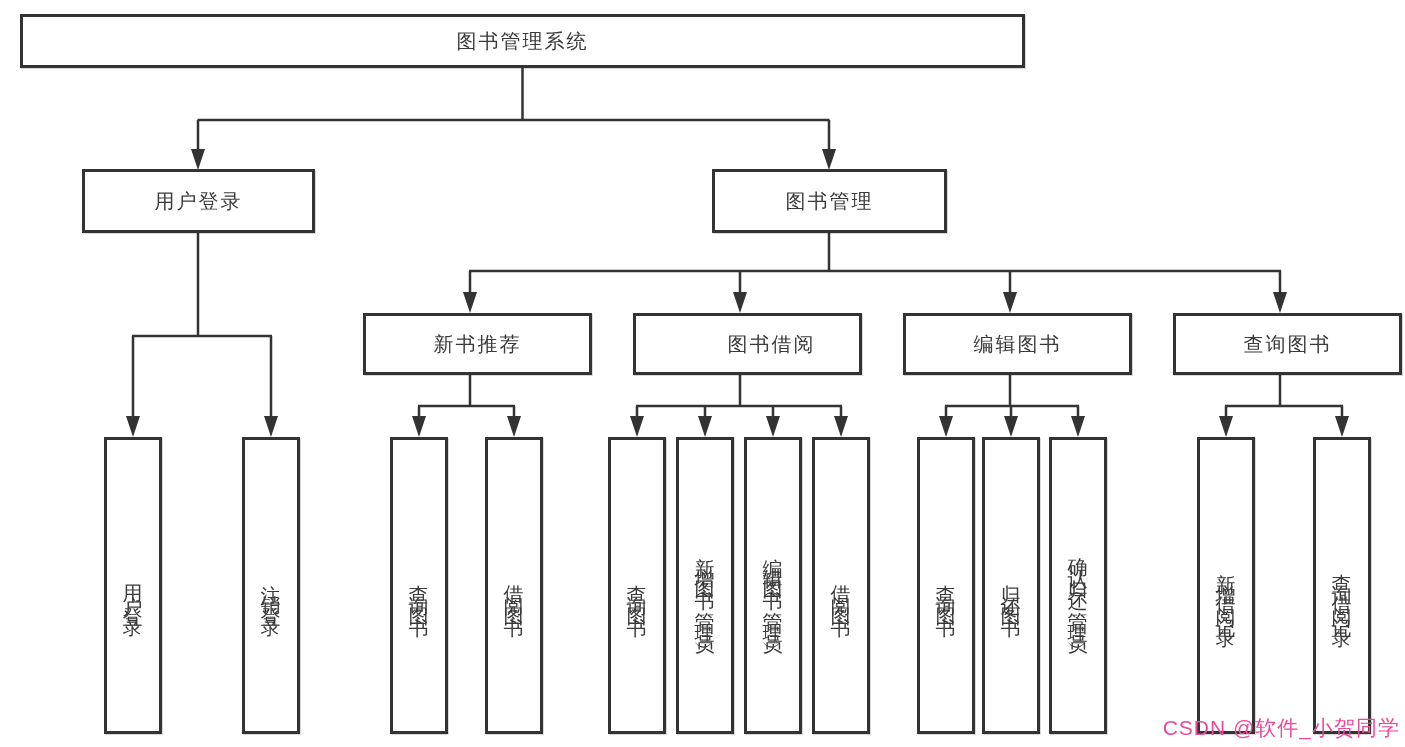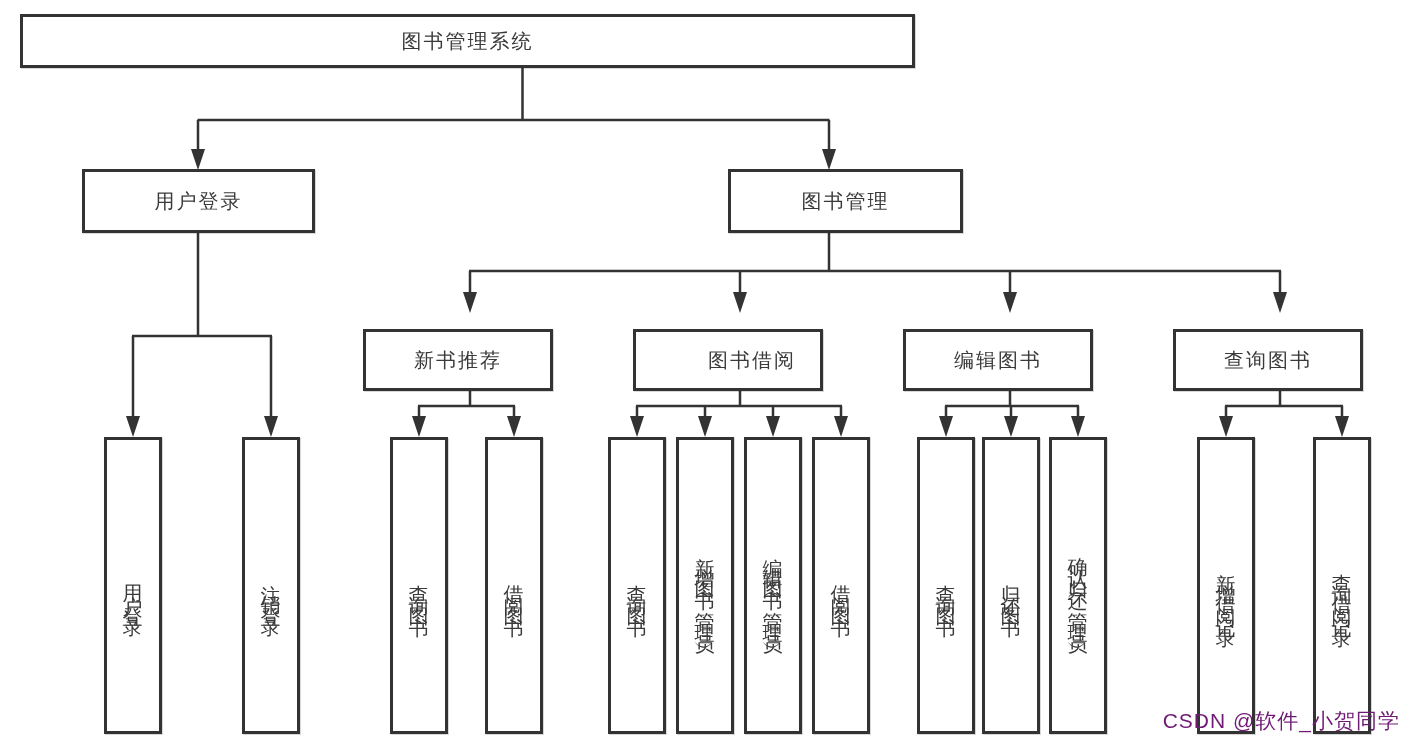--- a/index.html
+++ b/index.html
@@ -30,24 +30,24 @@
     background: #ffffff;
     color: #3a3a3a;
     display: flex;
     align-items: center;
     justify-content: center;
     text-align: center;
     font-size: 20px;
     letter-spacing: 2px;
     box-shadow: 1px 1px 0 rgba(0,0,0,0.15);
   }
-  .node-root   { left: 20px;  top: 14px;  width: 895px; height: 54px; }
+  .node-root   { left: 20px;  top: 14px;  width: 1005px; height: 54px; }
   .node-l2a    { left: 82px;  top: 169px; width: 233px;  height: 64px; }
-  .node-l2b    { left: 712px; top: 169px; width: 235px;  height: 64px; margin-left: 16px; }
-  .node-l3     { top: 329px;  height: 62px; width: 190px; }
+  .node-l2b    { left: 712px; top: 169px; width: 235px;  height: 64px; }
+  .node-l3     { top: 313px;  height: 62px; width: 229px; }
   .node-l3-0   { left: 363px; }
   .node-l3-1   { left: 633px; padding-left: 48px; }
   .node-l3-2   { left: 903px; }
   .node-l3-3   { left: 1173px; }
   .leaf        { top: 437px;  height: 297px; width: 58px; }
   .leaf-0  { left: 104px; }
   .leaf-1  { left: 242px; }
   .leaf-2  { left: 390px; }
   .leaf-3  { left: 485px; }
   .leaf-4  { left: 608px; }
@@ -64,22 +64,22 @@
     text-orientation: mixed;
     font-size: 20px;
     letter-spacing: 11px;
     line-height: 1;
     white-space: nowrap;
     margin-bottom: -11px; 
   }
   .watermark {
     position: absolute;
     right: 5px;
-    bottom: 12px;
-    color: #701a75;
+    bottom: 5px;
+    color: #ec4899;
     font-size: 21px;
     letter-spacing: 1px;
     white-space: nowrap;
   }
 </style>
 </head>
 <body>
 
 <div class="canvas">
 

